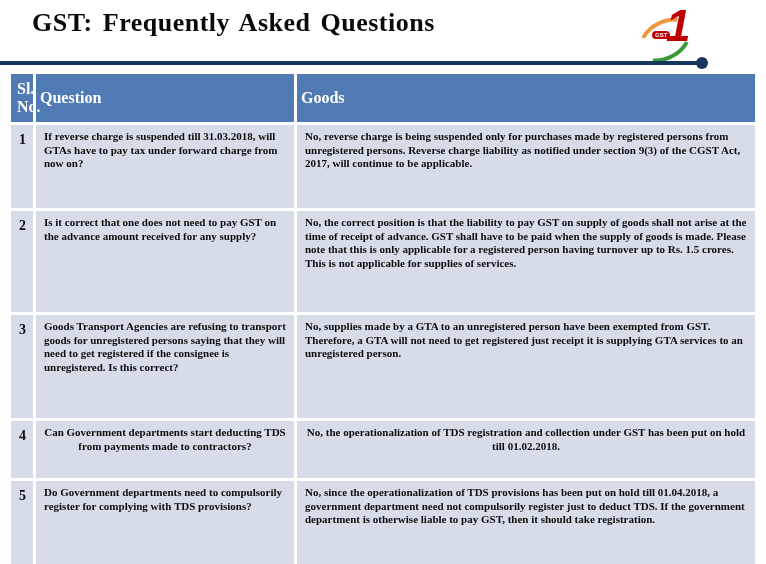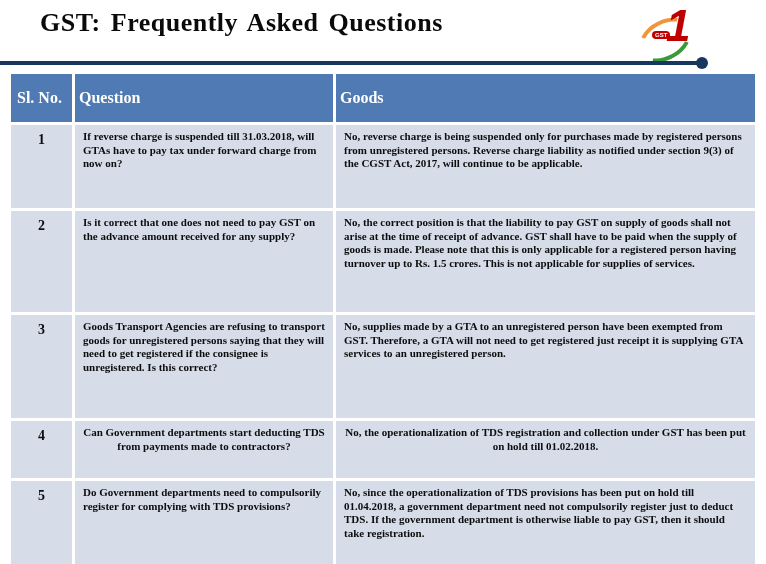--- a/index.html
+++ b/index.html
@@ -6,21 +6,21 @@
   .page {
     position: relative;
     width: 766px;
     height: 564px;
     background: #ffffff;
     overflow: hidden;
     font-family: "Liberation Serif", serif;
   }
   .slide-title {
     position: absolute;
-    left: 40px;
+    left: 32px;
     top: 8px;
     font-size: 26px;
     font-weight: bold;
     color: #0a0a0a;
     letter-spacing: 0.5px;
     word-spacing: 3px;
     font-family: "Liberation Serif", serif;
   }
   
   .divider-line {
@@ -135,21 +135,21 @@
     font-size: 11px;
     line-height: 1.24;
     vertical-align: top;
     padding: 5px 8px;
   }
   .faq-table td.cell-no {
     text-align: center;
     font-size: 14px;
     padding-top: 6px;
   }
-  .col-slno   { width: 61px; margin-top: 39px; }
+  .col-slno   { width: 22px; margin-top: 39px; }
   .col-quest  { width: 258px; }
   .col-answer { width: auto; }
   tr.row-1 td { height: 72px; }
   tr.row-2 td { height: 90px; }
   tr.row-3 td { height: 92px; }
   tr.row-4 td { height: 46px; text-align: center; }
   tr.row-5 td { height: 74px; }
 </style>
 </head>
 <body>

